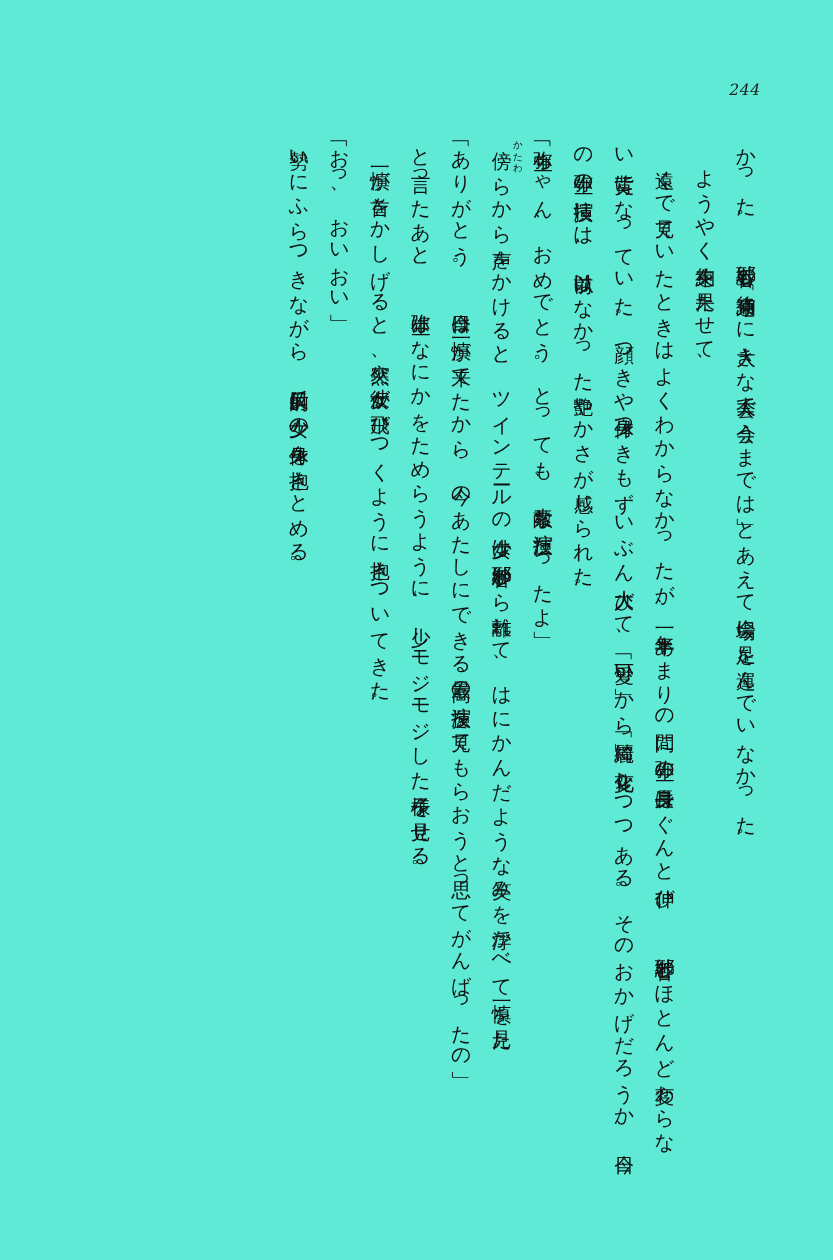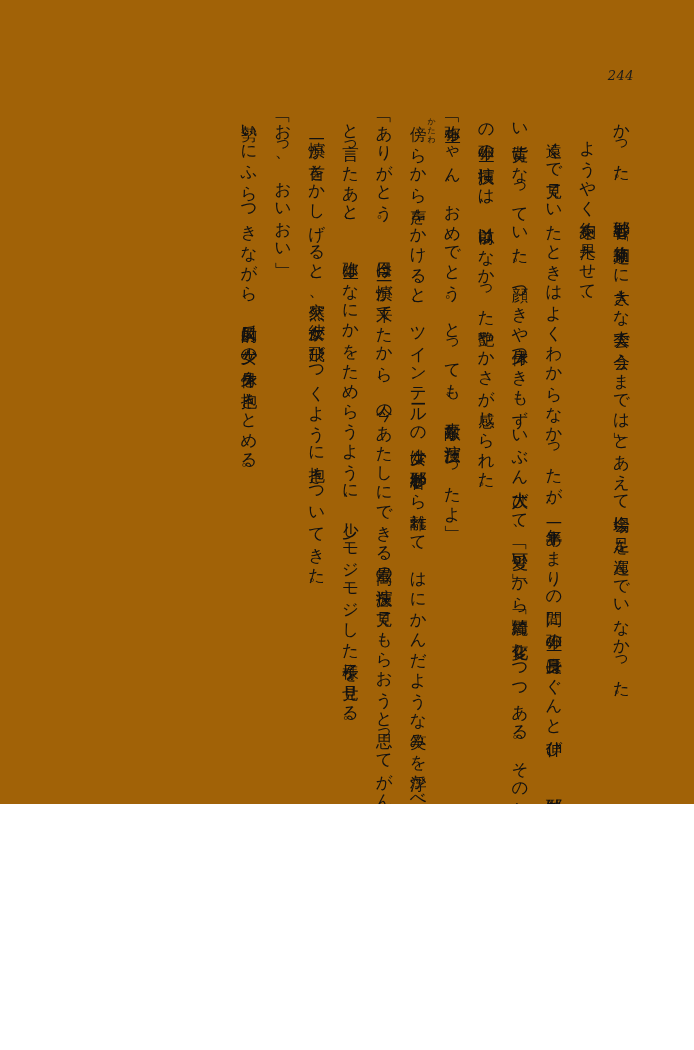--- a/index.html
+++ b/index.html
@@ -3,22 +3,22 @@
 <meta charset="utf-8">
 <style>
   html, body {
     margin: 0;
     padding: 0;
     background: #ffffff;
   }
   .page {
     position: relative;
     width: 694px;
-    height: 804px;
-    background: #a16207;
+    height: 1050px;
+    background: #5eead4;
     overflow: hidden;
     font-family: "DejaVu Serif", "Liberation Serif", serif;
     color: #111111;
   }
   .page-number {
     position: absolute;
     top: 68px;
     right: 60px;
     font-family: "DejaVu Serif", "Liberation Serif", serif;
     font-style: italic;

